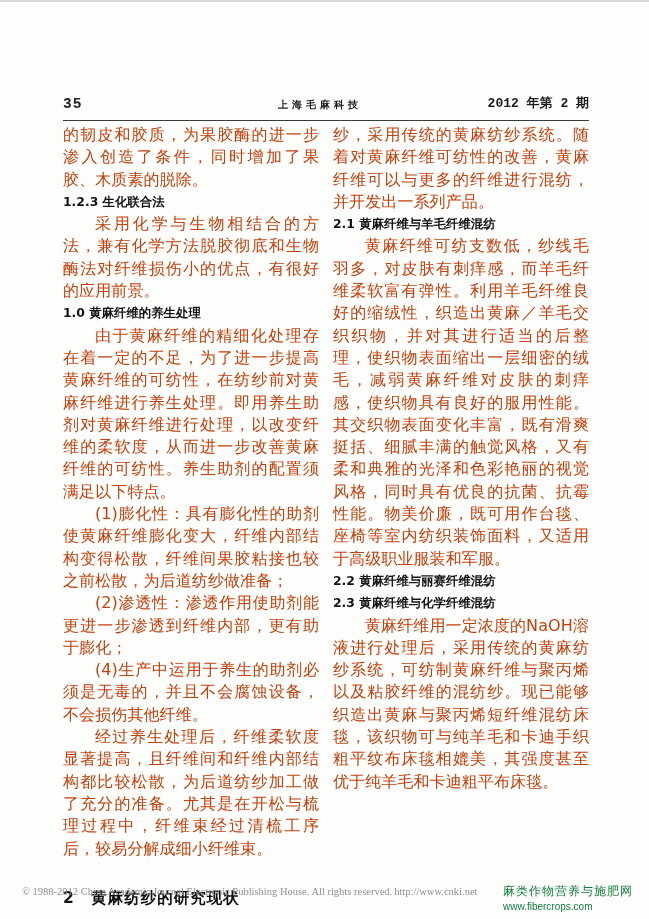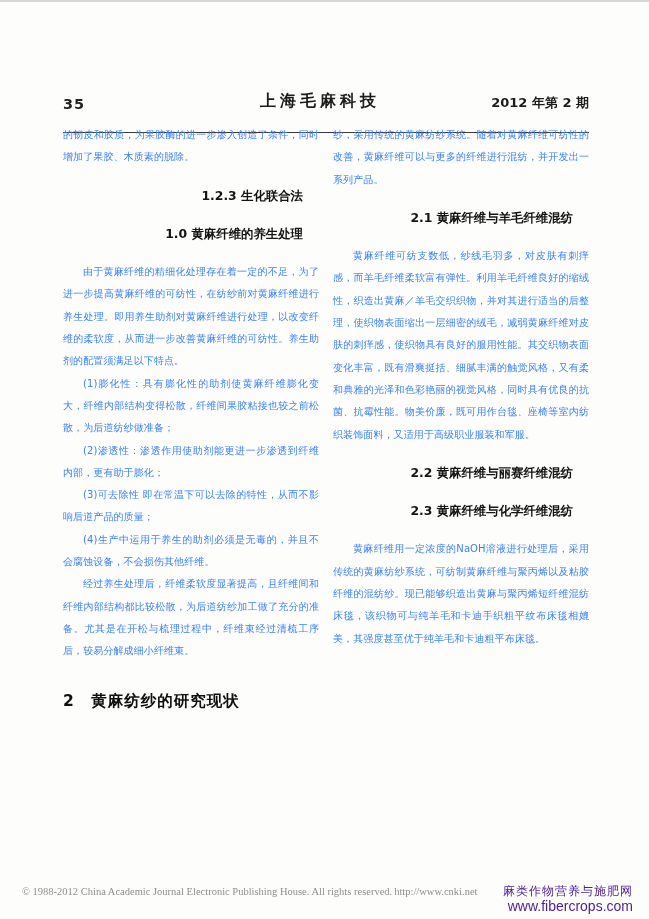--- a/index.html
+++ b/index.html
@@ -16,56 +16,57 @@
     box-sizing:border-box;
     border-top:2px solid #d7d7d5;
   }
   
   .header{
     position:absolute;
     left:63px;right:60px;top:86px;
     height:24px;
     border-bottom:1.6px solid #3a3a3a;
     display:flex;align-items:flex-end;justify-content:space-between;
-    padding-bottom:20px;
+    padding-bottom:8px;
     color:#222;
+    font-family:Liberation Mono, monospace;
   }
   .page-num{font-size:14.5px;font-weight:bold;letter-spacing:1px;}
   .journal-title{
     position:absolute;left:0;right:12px;text-align:center;
-    font-size:16px;font-weight:bold;letter-spacing:4px;color:#1c1c1c;
+    font-size:10px;font-weight:bold;letter-spacing:4px;color:#1c1c1c;
   }
   .issue{font-size:13px;font-weight:bold;color:#1c1c1c;}
   
   .columns{
     position:absolute;
     left:63px;top:122px;
     width:526px;
     display:flex;
     gap:14px;
     color:#1d1d1d;
   }
   .col{width:256px;}
   .p{
     margin:0;
-    font-size:10px;
+    font-size:16px;
     line-height:22.3px;
     text-align:justify;
     text-indent:2em;
     letter-spacing:0.1px;
-    color:#3b82f6;
+    color:#c2410c;
   }
   .p.noindent{text-indent:0;}
   .h-sub{
-    margin:16px;
+    margin:0;
     font-size:12.4px;
     line-height:22.3px;
     font-weight:bold;
     color:#141414;
-    text-align:right;
+    text-align:left;
   }
   .h-sec{
     margin:26px 0 7px 0;
     font-size:15.5px;
     line-height:24px;
     font-weight:bold;
     color:#101010;
     letter-spacing:1px;
   }
   
@@ -75,49 +76,49 @@
     width:610px;
     font-family:"Liberation Serif","DejaVu Serif",serif;
     font-size:10.5px;
     color:#8f8f8f;
     white-space:nowrap;
   }
   .footer .cnki-url{margin-left:2px;color:#8f8f8f;}
   .watermark{
     position:absolute;
     right:16px;top:882px;
-    text-align:right;
-    color:#4c1d95;
+    text-align:left;
+    color:#15803d;
     line-height:15px;
     pointer-events:none;
   }
   .watermark .wm1{font-size:12px;letter-spacing:1px;}
-  .watermark .wm2{font-size:14px;font-family:"Liberation Sans",sans-serif;}
+  .watermark .wm2{font-size:10px;font-family:"Liberation Sans",sans-serif;}
 </style>
 </head>
 <body>
 
 <div class="page">
 
   <div class="header">
     <span class="page-num">35</span>
     <span class="journal-title">上海毛麻科技</span>
     <span class="issue">2012 年第 2 期</span>
   </div>
 
   <div class="columns">
 
     <div class="col">
       <p class="p noindent">的韧皮和胶质，为果胶酶的进一步渗入创造了条件，同时增加了果胶、木质素的脱除。</p>
       <p class="h-sub">1.2.3 生化联合法</p>
+      <p class="p">采用化学与生物相结合的方法，兼有化学方法脱胶彻底和生物酶法对纤维损伤小的优点，有很好的应用前景。</p>
       <p class="h-sub">1.0 黄麻纤维的养生处理</p>
       <p class="p">由于黄麻纤维的精细化处理存在着一定的不足，为了进一步提高黄麻纤维的可纺性，在纺纱前对黄麻纤维进行养生处理。即用养生助剂对黄麻纤维进行处理，以改变纤维的柔软度，从而进一步改善黄麻纤维的可纺性。养生助剂的配置须满足以下特点。</p>
       <p class="p">(1)膨化性：具有膨化性的助剂使黄麻纤维膨化变大，纤维内部结构变得松散，纤维间果胶粘接也较之前松散，为后道纺纱做准备；</p>
       <p class="p">(2)渗透性：渗透作用使助剂能更进一步渗透到纤维内部，更有助于膨化；</p>
-      <p class="p">(3)可去除性 即在常温下可以去除的特性，从而不影响后道产品的质量；</p>
       <p class="p">(4)生产中运用于养生的助剂必须是无毒的，并且不会腐蚀设备，不会损伤其他纤维。</p>
       <p class="p">经过养生处理后，纤维柔软度显著提高，且纤维间和纤维内部结构都比较松散，为后道纺纱加工做了充分的准备。尤其是在开松与梳理过程中，纤维束经过清梳工序后，较易分解成细小纤维束。</p>
       <h3 class="h-sec">2　黄麻纺纱的研究现状</h3>
 
     </div>
 
     <div class="col">
       <p class="p noindent">纱，采用传统的黄麻纺纱系统。随着对黄麻纤维可纺性的改善，黄麻纤维可以与更多的纤维进行混纺，并开发出一系列产品。</p>
       <p class="h-sub">2.1 黄麻纤维与羊毛纤维混纺</p>
       <p class="p">黄麻纤维可纺支数低，纱线毛羽多，对皮肤有刺痒感，而羊毛纤维柔软富有弹性。利用羊毛纤维良好的缩绒性，织造出黄麻／羊毛交织织物，并对其进行适当的后整理，使织物表面缩出一层细密的绒毛，减弱黄麻纤维对皮肤的刺痒感，使织物具有良好的服用性能。其交织物表面变化丰富，既有滑爽挺括、细腻丰满的触觉风格，又有柔和典雅的光泽和色彩艳丽的视觉风格，同时具有优良的抗菌、抗霉性能。物美价廉，既可用作台毯、座椅等室内纺织装饰面料，又适用于高级职业服装和军服。</p>

